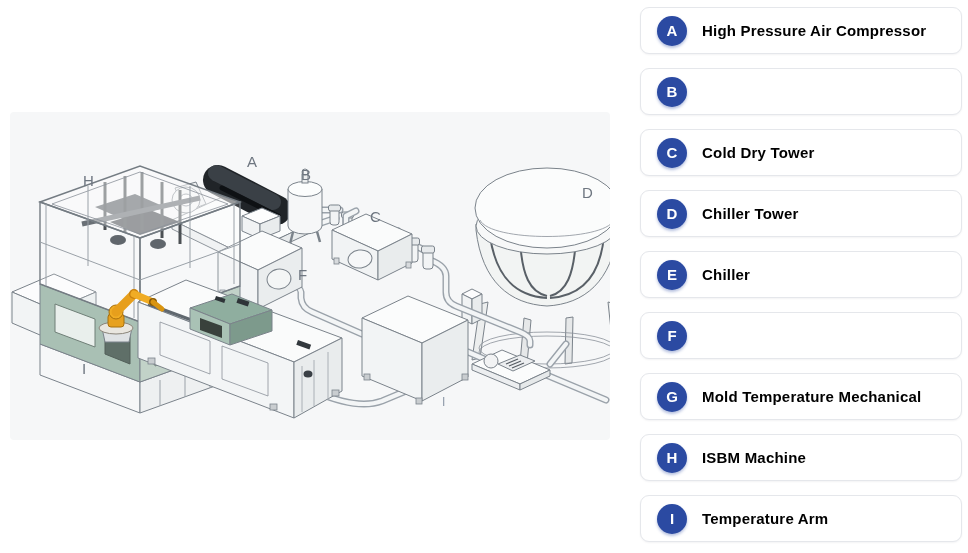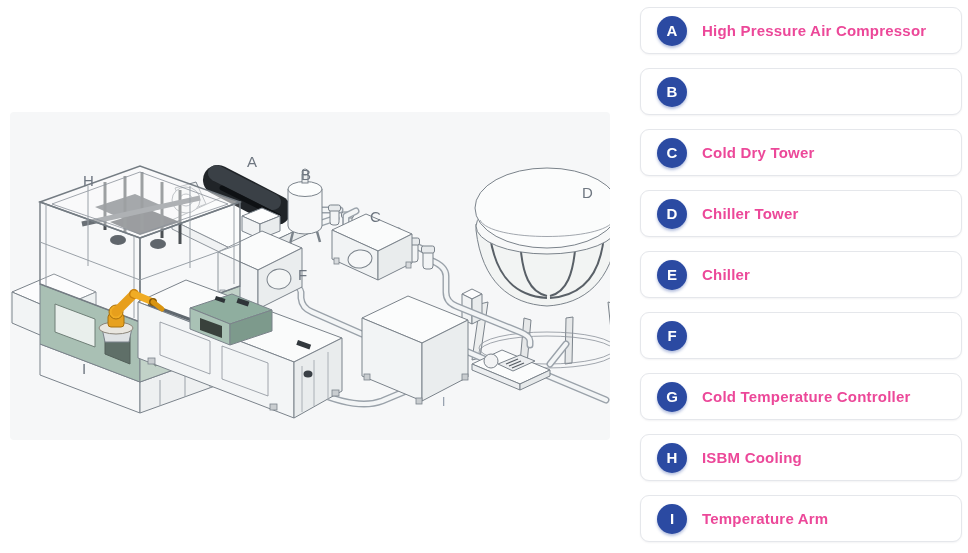--- a/index.html
+++ b/index.html
@@ -15,21 +15,21 @@
   .pipe-o{fill:none;stroke:#9aa2aa;stroke-width:7;stroke-linejoin:round;stroke-linecap:round;}
   .pipe-i{fill:none;stroke:#f3f5f6;stroke-width:4.2;stroke-linejoin:round;stroke-linecap:round;}
   
   .legend{position:absolute;left:640px;top:7px;width:322px;}
   .legend-card{box-sizing:border-box;height:47px;margin-bottom:14px;background:#ffffff;
                border:1px solid #e5e7eb;border-radius:9px;display:flex;align-items:center;
                padding-left:16px;box-shadow:0 1px 2px rgba(16,24,40,.05);}
   .legend-badge{width:30px;height:30px;border-radius:50%;background:#2b4aa2;color:#ffffff;
                 font-size:15px;font-weight:700;display:flex;align-items:center;justify-content:center;
                 box-shadow:0 2px 3px rgba(43,74,162,.35);flex:0 0 30px;}
-  .legend-label{margin-left:15px;font-size:15px;font-weight:700;color:#ec4899;letter-spacing:.2px;}
+  .legend-label{margin-left:15px;font-size:15px;font-weight:700;color:#000000;letter-spacing:.2px;}
 </style>
 </head>
 <body>
 
 <div class="stage">
 
   <div class="diagram-panel">
     <svg width="600" height="328" viewBox="0 0 600 328">
 
       <g>
@@ -278,24 +278,24 @@
       </div>
       <div class="legend-card">
         <span class="legend-badge">E</span>
         <span class="legend-label">Chiller</span>
       </div>
       <div class="legend-card">
         <span class="legend-badge">F</span>
       </div>
       <div class="legend-card">
         <span class="legend-badge">G</span>
-        <span class="legend-label">Cold Temperature Controller</span>
+        <span class="legend-label">Mold Temperature Mechanical</span>
       </div>
       <div class="legend-card">
         <span class="legend-badge">H</span>
-        <span class="legend-label">ISBM Cooling</span>
+        <span class="legend-label">ISBM Machine</span>
       </div>
       <div class="legend-card">
         <span class="legend-badge">I</span>
         <span class="legend-label">Temperature Arm</span>
       </div>
     </div>
 </div>
 
 </body></html>

